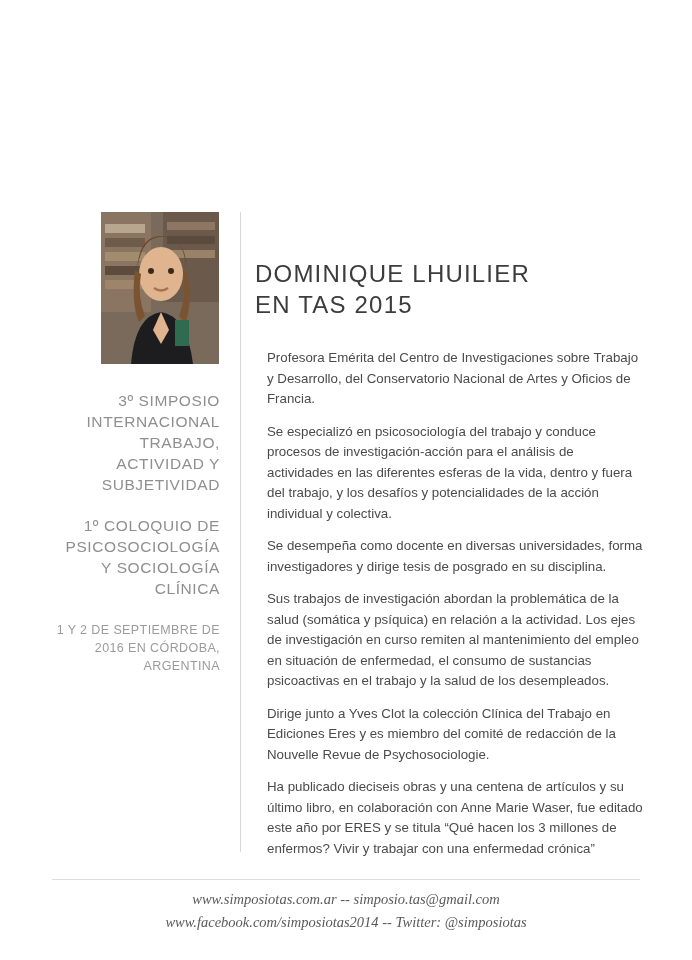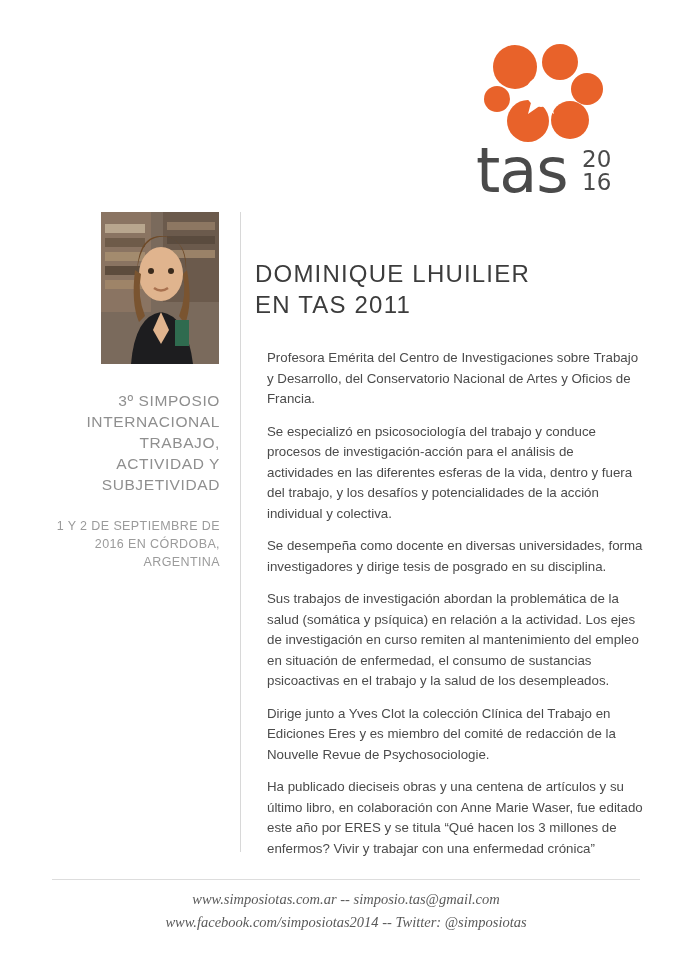--- a/index.html
+++ b/index.html
@@ -146,41 +146,20 @@
     bottom: 80px;
     height: 1px;
     background: #dddddd;
   }
 </style>
 </head>
 <body>
 
 <div class="poster">
 
-  <div class="logo-block">
-    <svg class="logo-flower" viewBox="0 0 120 100">
-      <g fill="#e8622a">
-        <circle cx="31" cy="25" r="22"></circle>
-        <circle cx="76" cy="20" r="18"></circle>
-        <circle cx="103" cy="47" r="16"></circle>
-        <circle cx="86" cy="78" r="19"></circle>
-        <circle cx="44" cy="79" r="21"></circle>
-        <circle cx="13" cy="57" r="13"></circle>
-      </g>
-      <g fill="#ffffff">
-        <circle cx="57" cy="50" r="15"></circle>
-        <polygon points="57,33 63,47 78,48 66,57 70,72 57,63 44,72 48,57 36,48 51,47"></polygon>
-      </g>
-    </svg>
-    <div class="logo-word">tas</div>
-    <div class="logo-year">
-      <div>20</div>
-      <div>16</div>
-    </div>
-  </div>
 
   <div class="portrait">
     <svg viewBox="0 0 118 152" width="118" height="152">
       <rect x="0" y="0" width="118" height="152" fill="#7a6a5c"></rect>
       <rect x="0" y="0" width="50" height="100" fill="#8a7462"></rect>
       <rect x="4" y="12" width="40" height="9" fill="#b8a68e"></rect>
       <rect x="4" y="26" width="40" height="9" fill="#6e5b49"></rect>
       <rect x="4" y="40" width="40" height="9" fill="#a38b6e"></rect>
       <rect x="4" y="54" width="40" height="9" fill="#5d4c3d"></rect>
       <rect x="4" y="68" width="40" height="9" fill="#9e8468"></rect>
@@ -200,30 +179,34 @@
       <path d="M53 76 Q60 81 67 76" stroke="#a9714f" stroke-width="2.5" fill="none"></path>
     </svg>
   </div>
 
   <div class="left-col">
     <div class="left-title" style="white-space:pre-line">3º SIMPOSIO
 INTERNACIONAL
 TRABAJO,
 ACTIVIDAD Y
 SUBJETIVIDAD</div>
+    <div class="left-sub" style="white-space:pre-line">1º COLOQUIO DE
+PSICOSOCIOLOGÍA
+Y SOCIOLOGÍA
+CLÍNICA</div>
     <div class="left-date" style="white-space:pre-line">1 Y 2 DE SEPTIEMBRE DE
 2016 EN CÓRDOBA,
 ARGENTINA</div>
   </div>
 
   <div class="divider"></div>
 
   <div class="right-col">
     <h1 class="headline" style="white-space:pre-line">DOMINIQUE LHUILIER
-EN TAS 2011</h1>
+EN TAS 2015</h1>
     <div class="body-text">
       <p>Profesora Emérita del Centro de Investigaciones sobre Trabajo y Desarrollo, del Conservatorio Nacional de Artes y Oficios de Francia.</p>
       <p>Se especializó en psicosociología del trabajo y conduce procesos de investigación-acción para el análisis de actividades en las diferentes esferas de la vida, dentro y fuera del trabajo, y los desafíos y potencialidades de la acción individual y colectiva.</p>
       <p>Se desempeña como docente en diversas universidades, forma investigadores y dirige tesis de posgrado en su disciplina.</p>
       <p>Sus trabajos de investigación abordan la problemática de la salud (somática y psíquica) en relación a la actividad. Los ejes de investigación en curso remiten al mantenimiento del empleo en situación de enfermedad, el consumo de sustancias psicoactivas en el trabajo y la salud de los desempleados.</p>
       <p>Dirige junto a Yves Clot la colección Clínica del Trabajo en Ediciones Eres y es miembro del comité de redacción de la Nouvelle Revue de Psychosociologie.</p>
       <p>Ha publicado dieciseis obras y una centena de artículos y su último libro, en colaboración con Anne Marie Waser, fue editado este año por ERES y se titula “Qué hacen los 3 millones de enfermos? Vivir y trabajar con una enfermedad crónica”</p>
     </div>
   </div>
 

